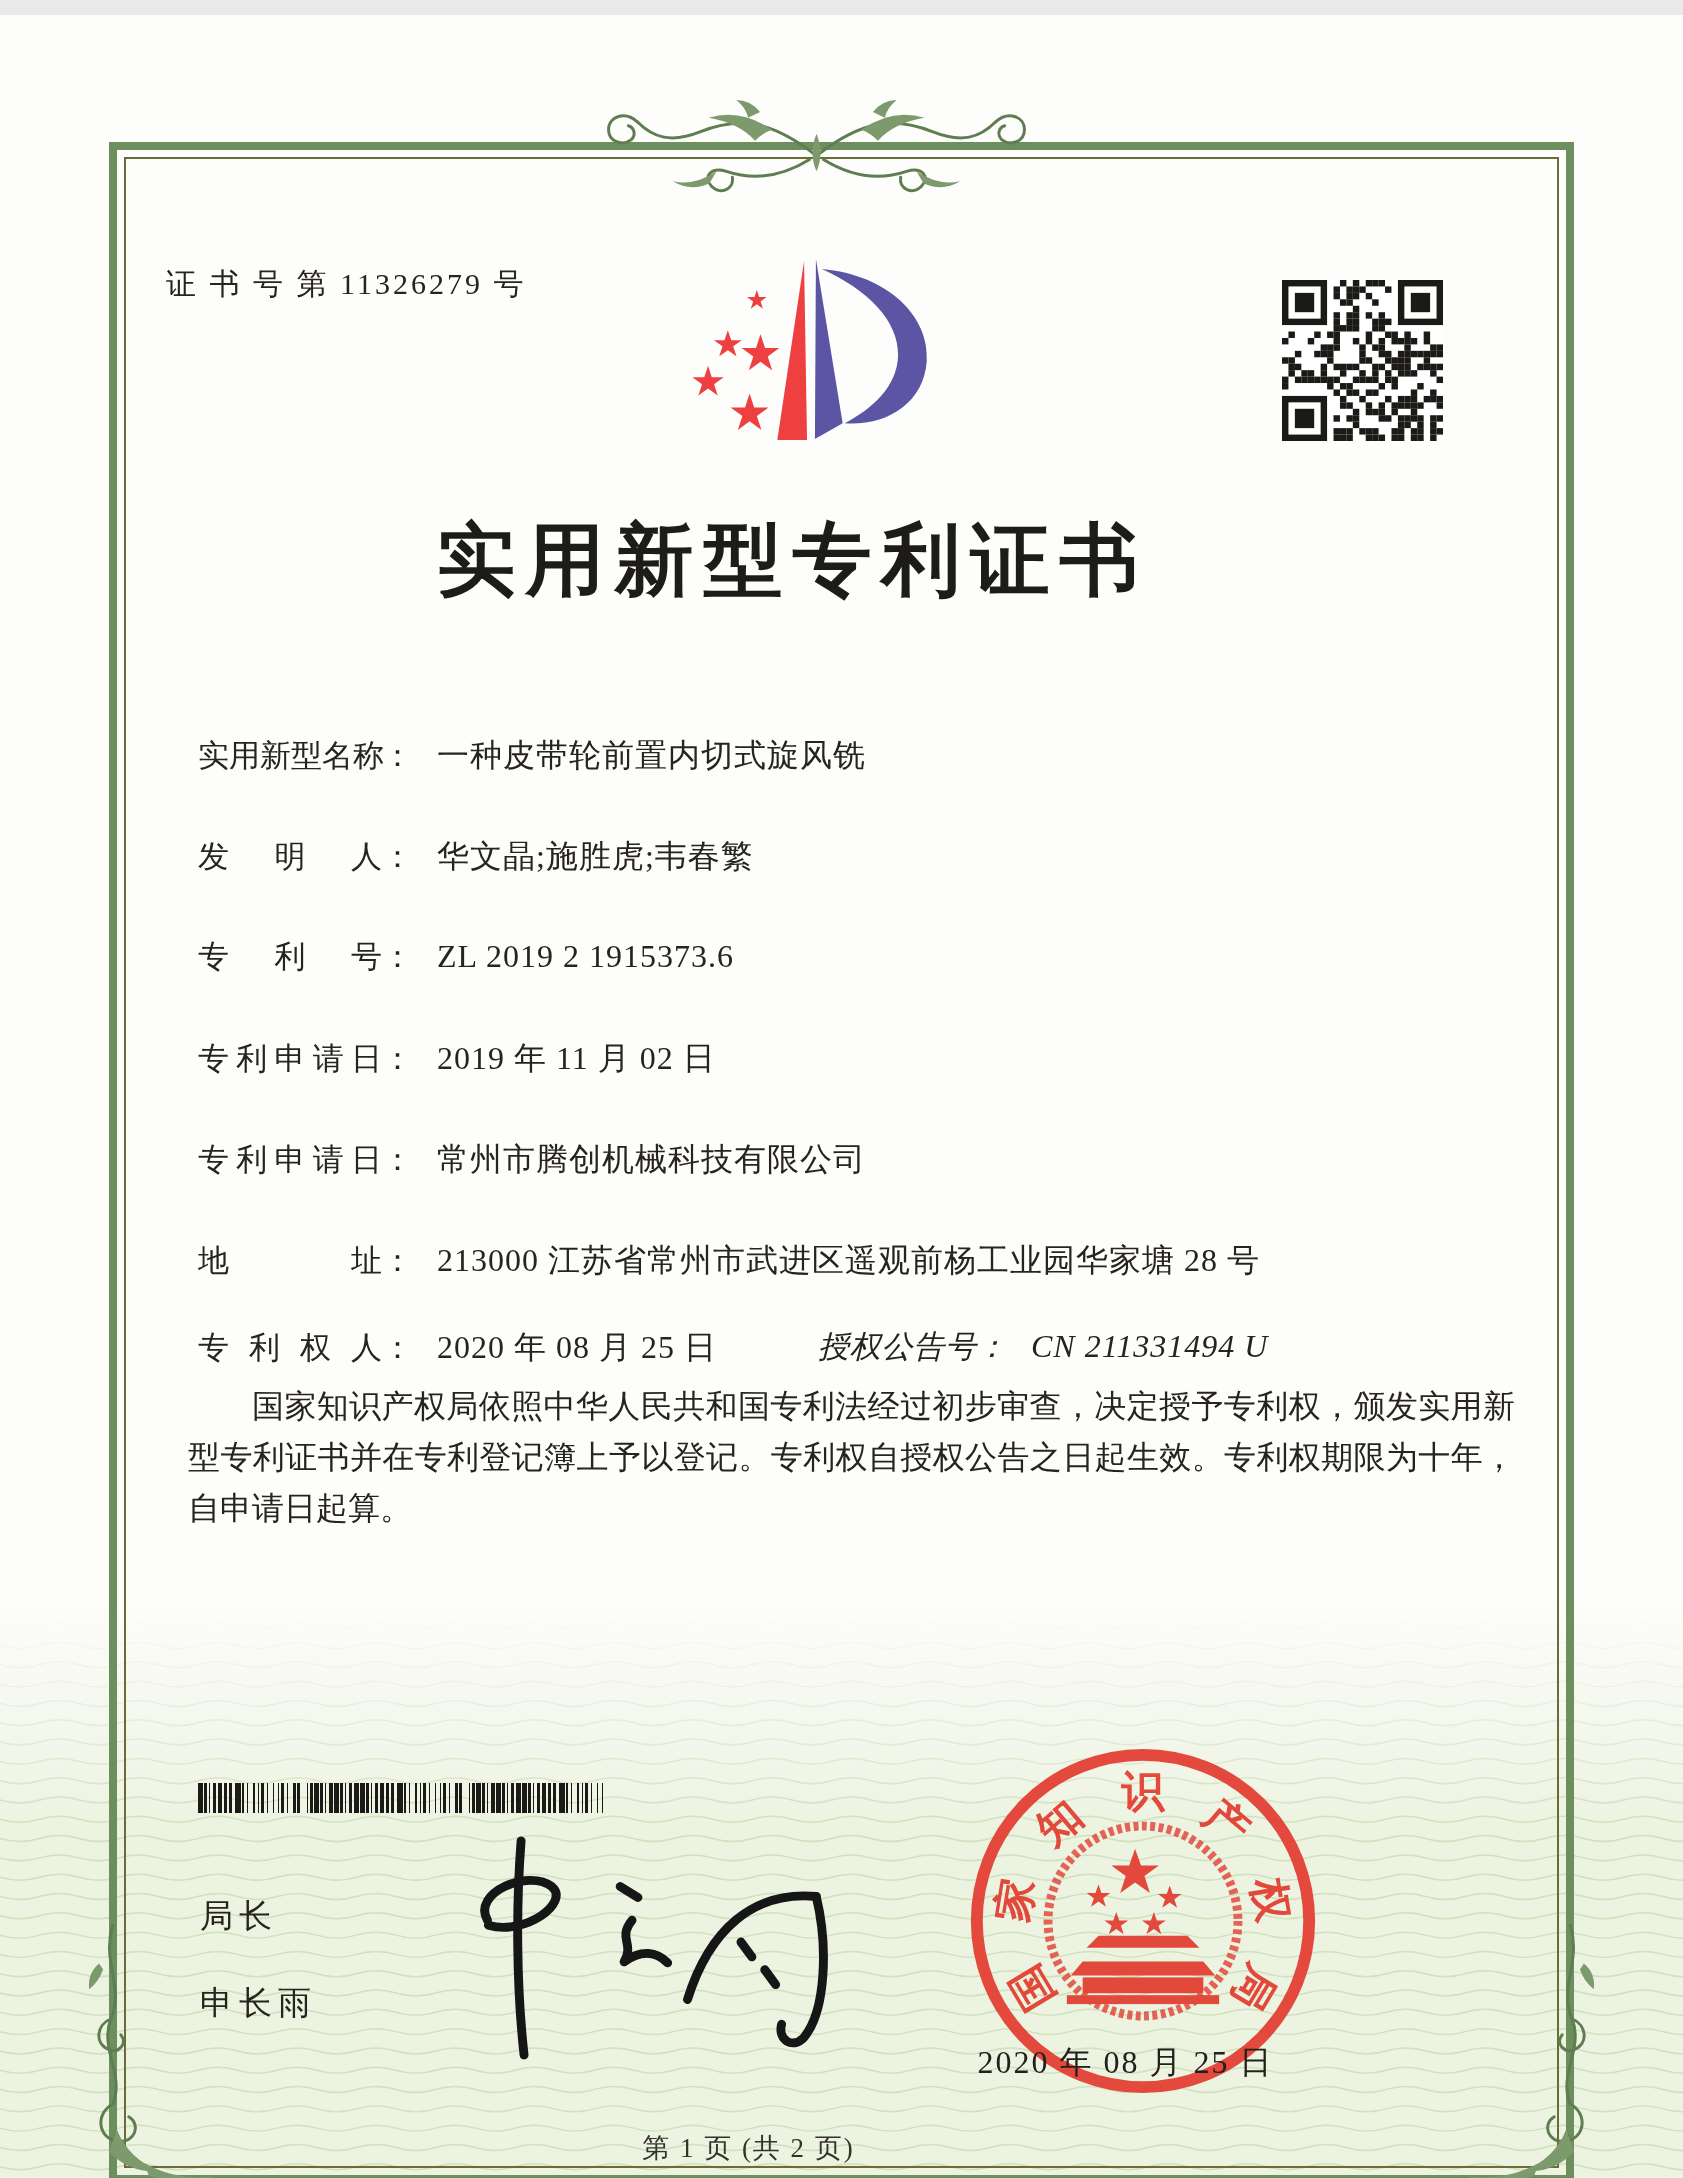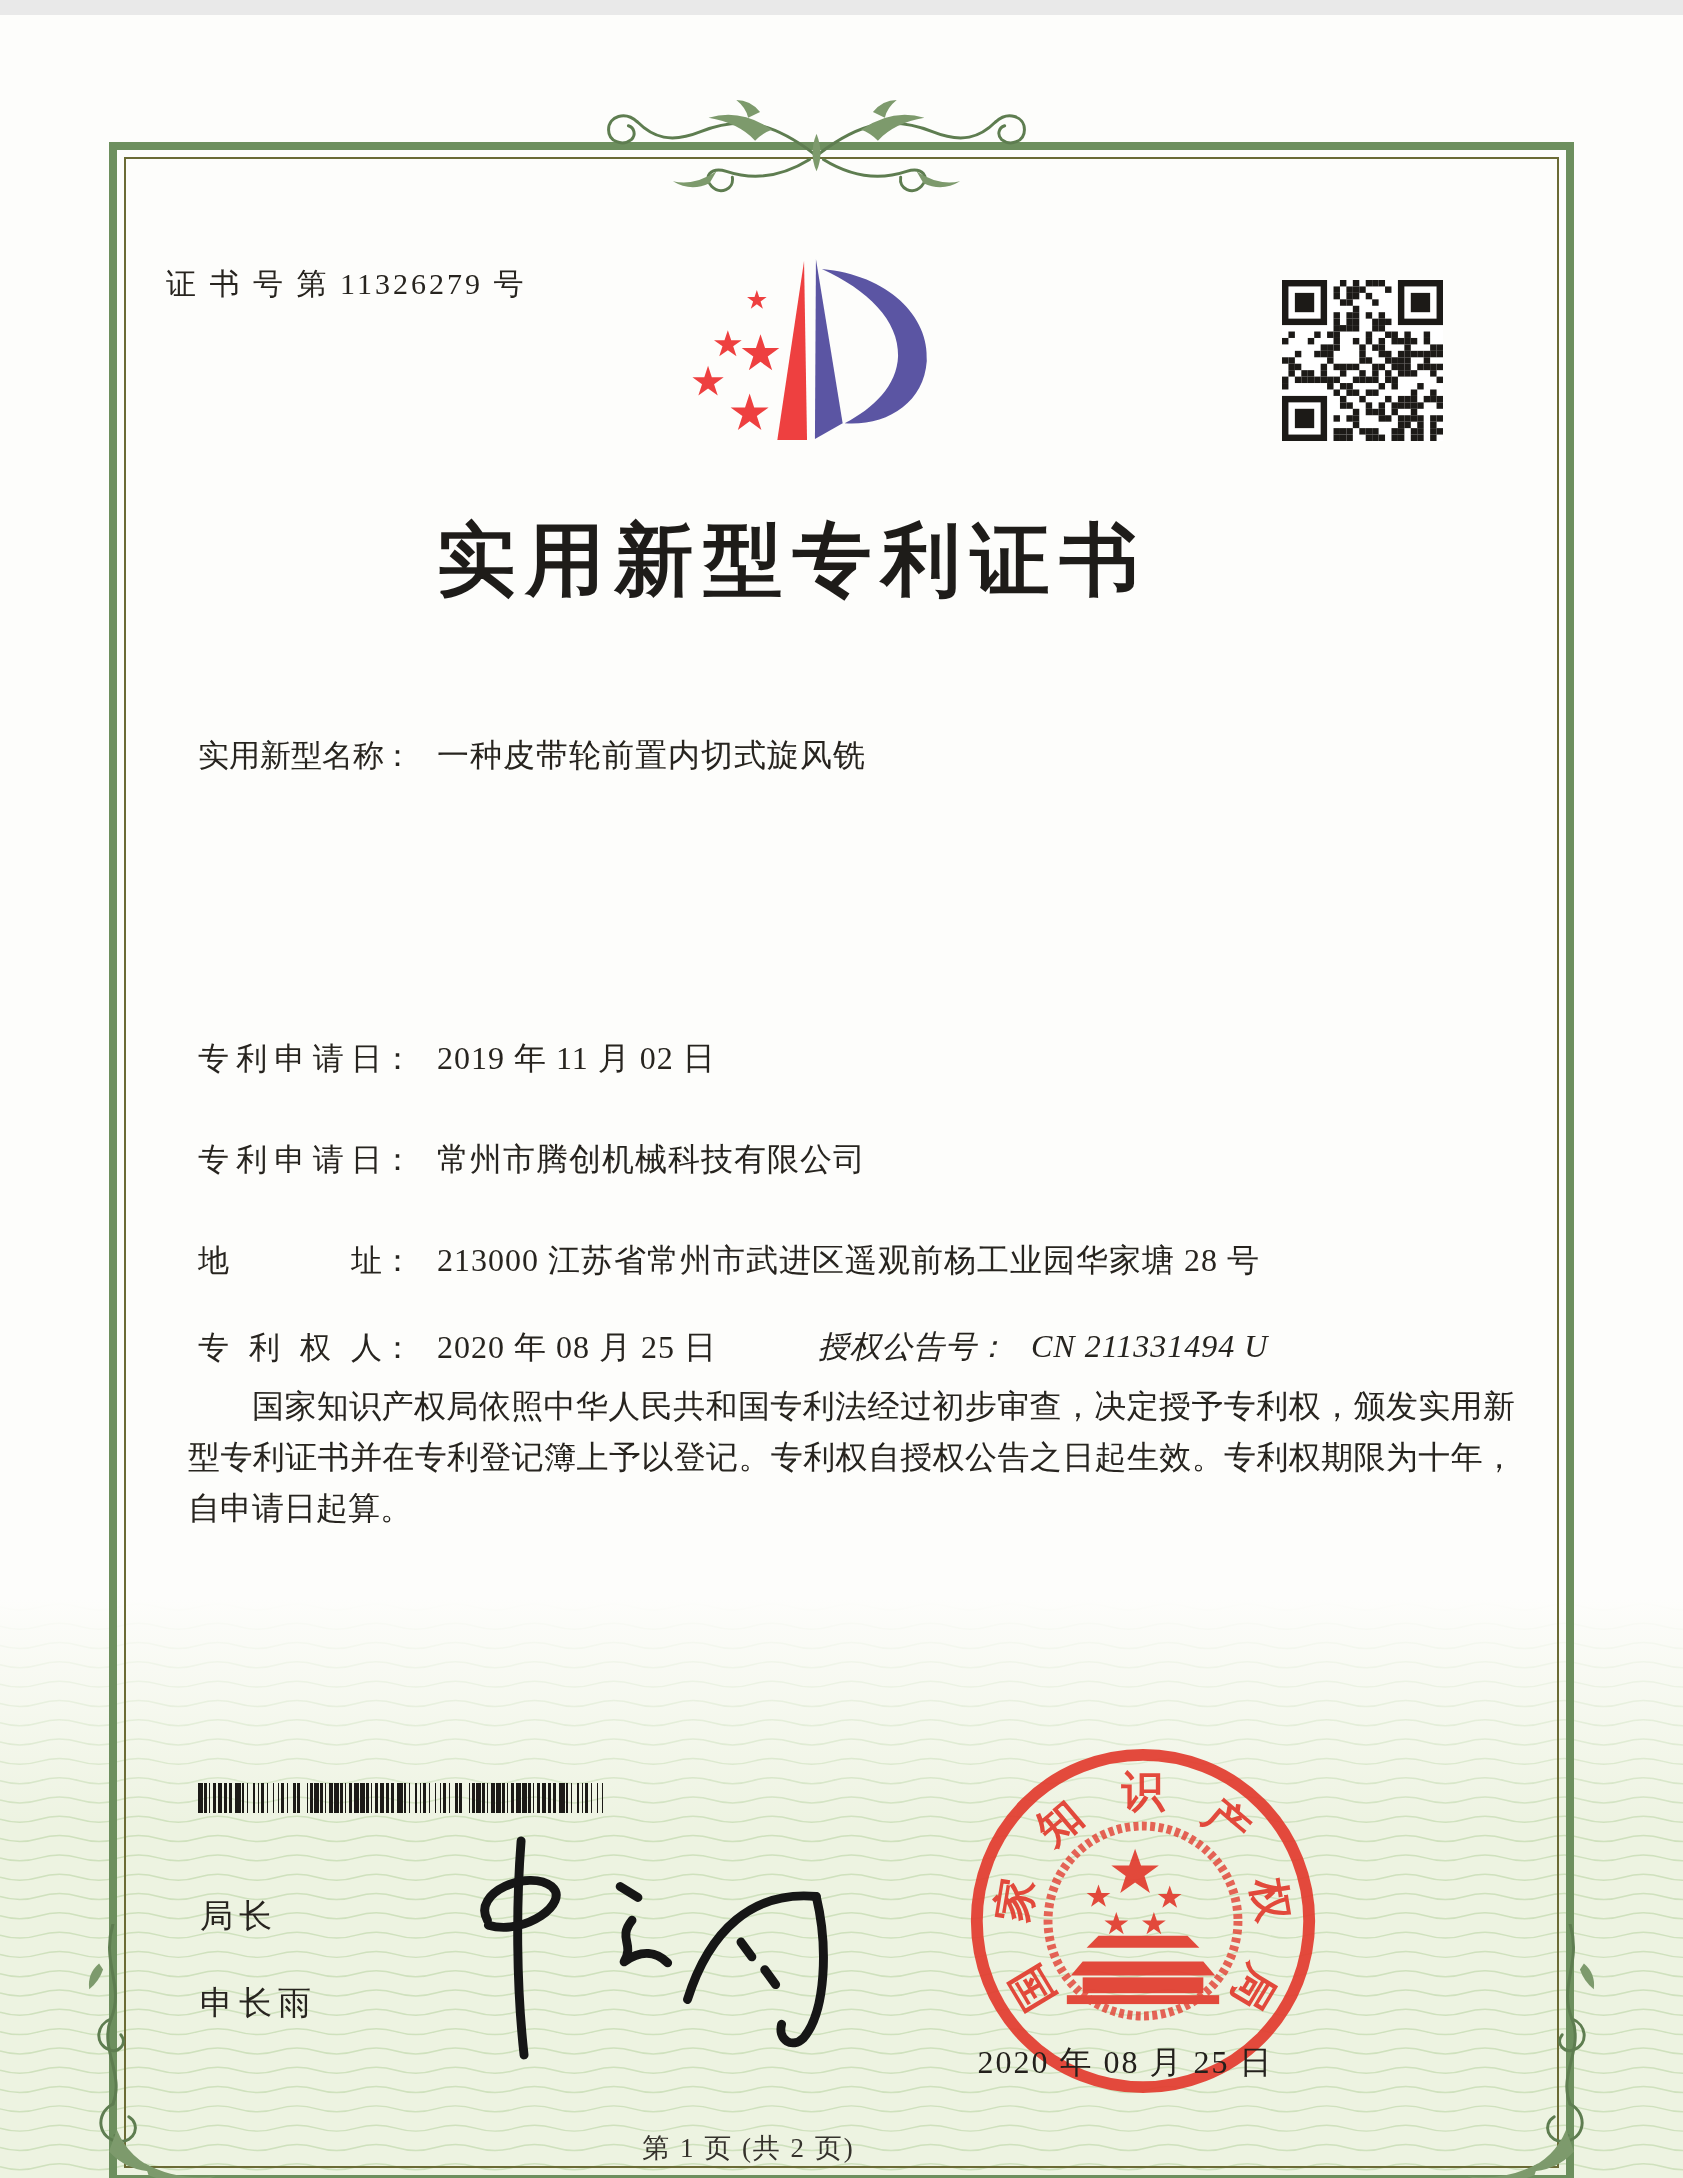--- a/index.html
+++ b/index.html
@@ -363,20 +363,26 @@
       <rect x="0" y="117.35999999999999" width="45.64" height="45.64" fill="#1c1a17"></rect>
       <rect x="6.52" y="123.88" width="32.599999999999994" height="32.599999999999994" fill="#fff"></rect>
       <rect x="13.04" y="130.39999999999998" width="19.56" height="19.56" fill="#1c1a17"></rect>
     </svg>
 
   <div class="doc-title">实用新型专利证书</div>
 
   <div class="row" style="top:719px">
     <span class="lbl">实用新型名称</span><span class="colon">：</span><span class="val">一种皮带轮前置内切式旋风铣</span>
   </div>
+  <div class="row" style="top:820px">
+    <span class="lbl">发明人</span><span class="colon">：</span><span class="val">华文晶;施胜虎;韦春繁</span>
+  </div>
+  <div class="row" style="top:921px">
+    <span class="lbl">专利号</span><span class="colon">：</span><span class="val">ZL 2019 2 1915373.6</span>
+  </div>
   <div class="row" style="top:1022px">
     <span class="lbl">专利申请日</span><span class="colon">：</span><span class="val">2019 年 11 月 02 日</span>
   </div>
   <div class="row" style="top:1123px">
     <span class="lbl">专利申请日</span><span class="colon">：</span><span class="val">常州市腾创机械科技有限公司</span>
   </div>
   <div class="row" style="top:1224px">
     <span class="lbl">地址</span><span class="colon">：</span><span class="val">213000  江苏省常州市武进区遥观前杨工业园华家塘 28 号</span>
   </div>
   <div class="row" style="top:1311px">

